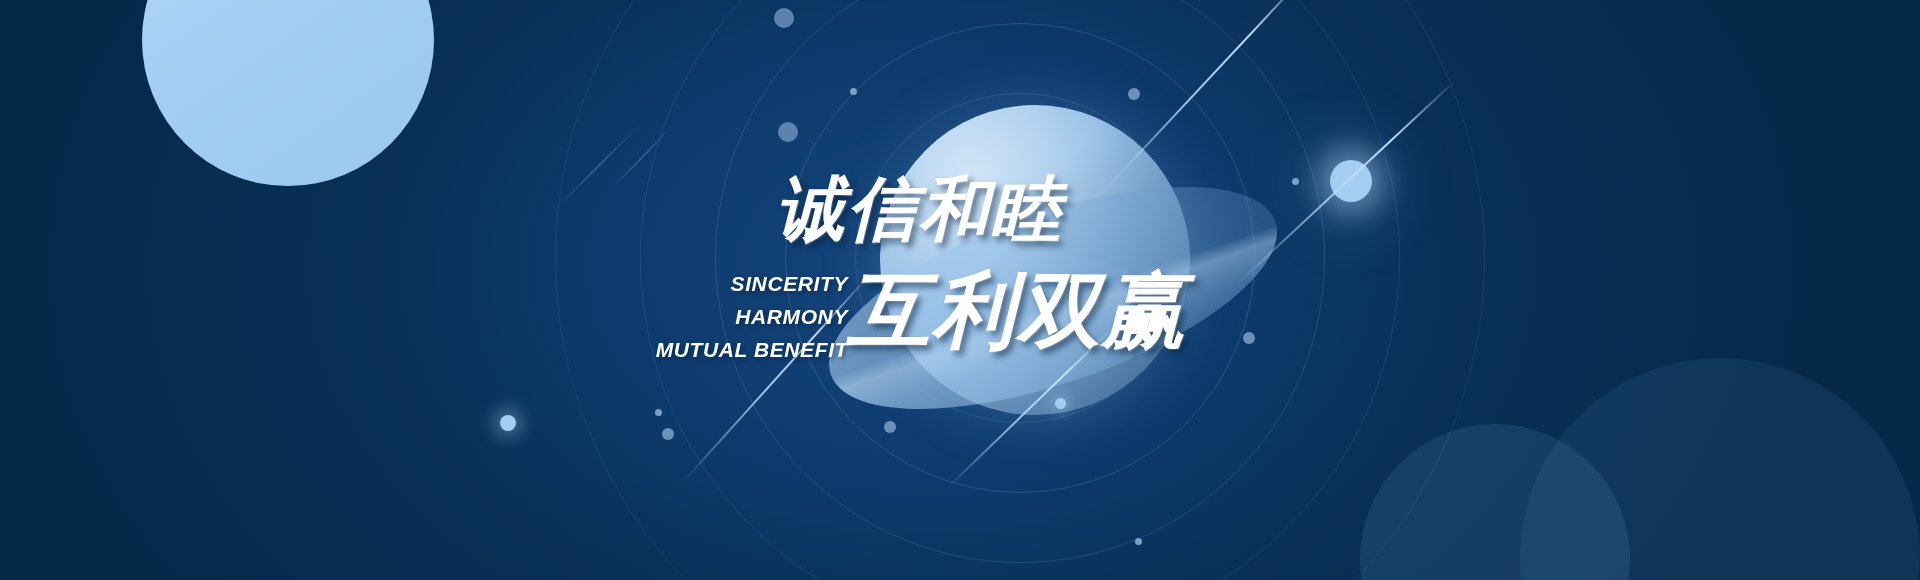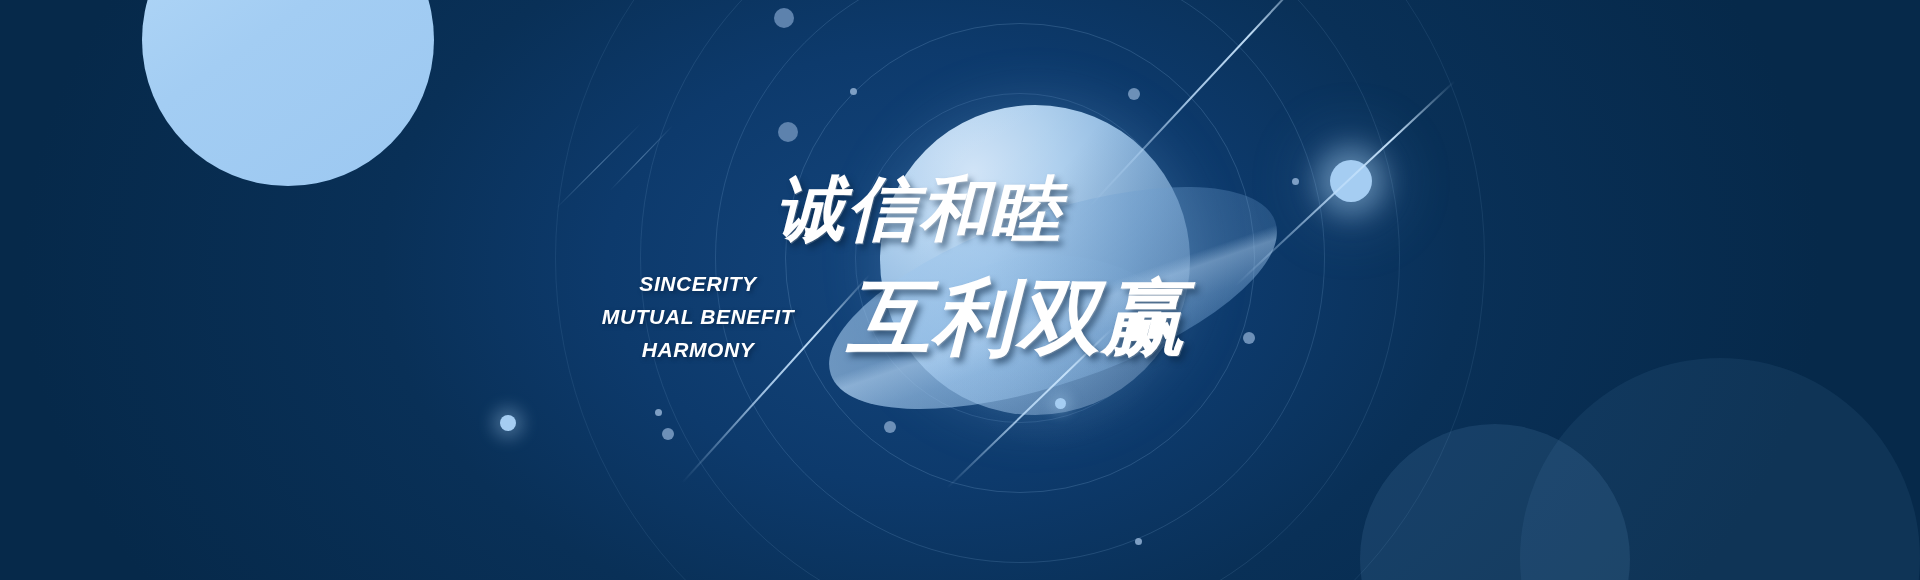--- a/index.html
+++ b/index.html
@@ -125,36 +125,36 @@
     font-size:70px;
     font-weight:bold;
     font-style:italic;
     letter-spacing:2px;
     line-height:1.14;
     text-shadow:4px 5px 6px rgba(6,32,62,0.55), 1px 1px 0 rgba(255,255,255,0.35);
     white-space:nowrap;
   }
   .headline-line2 {
     position:absolute;
-    left:847px; top:271px;
+    left:847px; top:264px;
     color:#ffffff;
     font-size:83px;
     font-weight:bold;
     font-style:italic;
     letter-spacing:2px;
     line-height:1.14;
     text-shadow:4px 5px 6px rgba(6,32,62,0.55), 1px 1px 0 rgba(255,255,255,0.35);
     white-space:nowrap;
   }
 
   .subcopy {
     position:absolute;
     left:548px; top:267px;
     width:300px;
-    text-align:center;
+    text-align:right;
     color:#ffffff;
     font-size:21px;
     font-weight:bold;
     font-style:italic;
     letter-spacing:0.6px;
     line-height:1.58;
     text-shadow:2px 2px 4px rgba(6,32,62,0.6);
     white-space:nowrap;
   }
   .subcopy div { display:block; }
@@ -205,20 +205,20 @@
   <div class="streak" style="left:1090px; top:205px; width:325px; transform:rotate(-47deg);"></div>
   <div class="streak" style="left:1235px; top:285px; width:300px; transform:rotate(-43deg);"></div>
   <div class="streak" style="left:682px;  top:482px; width:280px; transform:rotate(-48deg);"></div>
   <div class="streak" style="left:947px;  top:487px; width:230px; transform:rotate(-44deg);"></div>
   <div class="streak faint" style="left:556px; top:208px; width:120px; transform:rotate(-45deg);"></div>
   <div class="streak faint" style="left:610px; top:190px; width:90px;  transform:rotate(-46deg);"></div>
 
   <div class="copy">
     <div class="subcopy">
       <div>SINCERITY</div>
+      <div>HARMONY</div>
       <div>MUTUAL BENEFIT</div>
-      <div>HARMONY</div>
     </div>
     <div class="headline">诚信和睦</div>
     <div class="headline-line2">互利双赢</div>
   </div>
 
 </div>
 
 </body></html>

